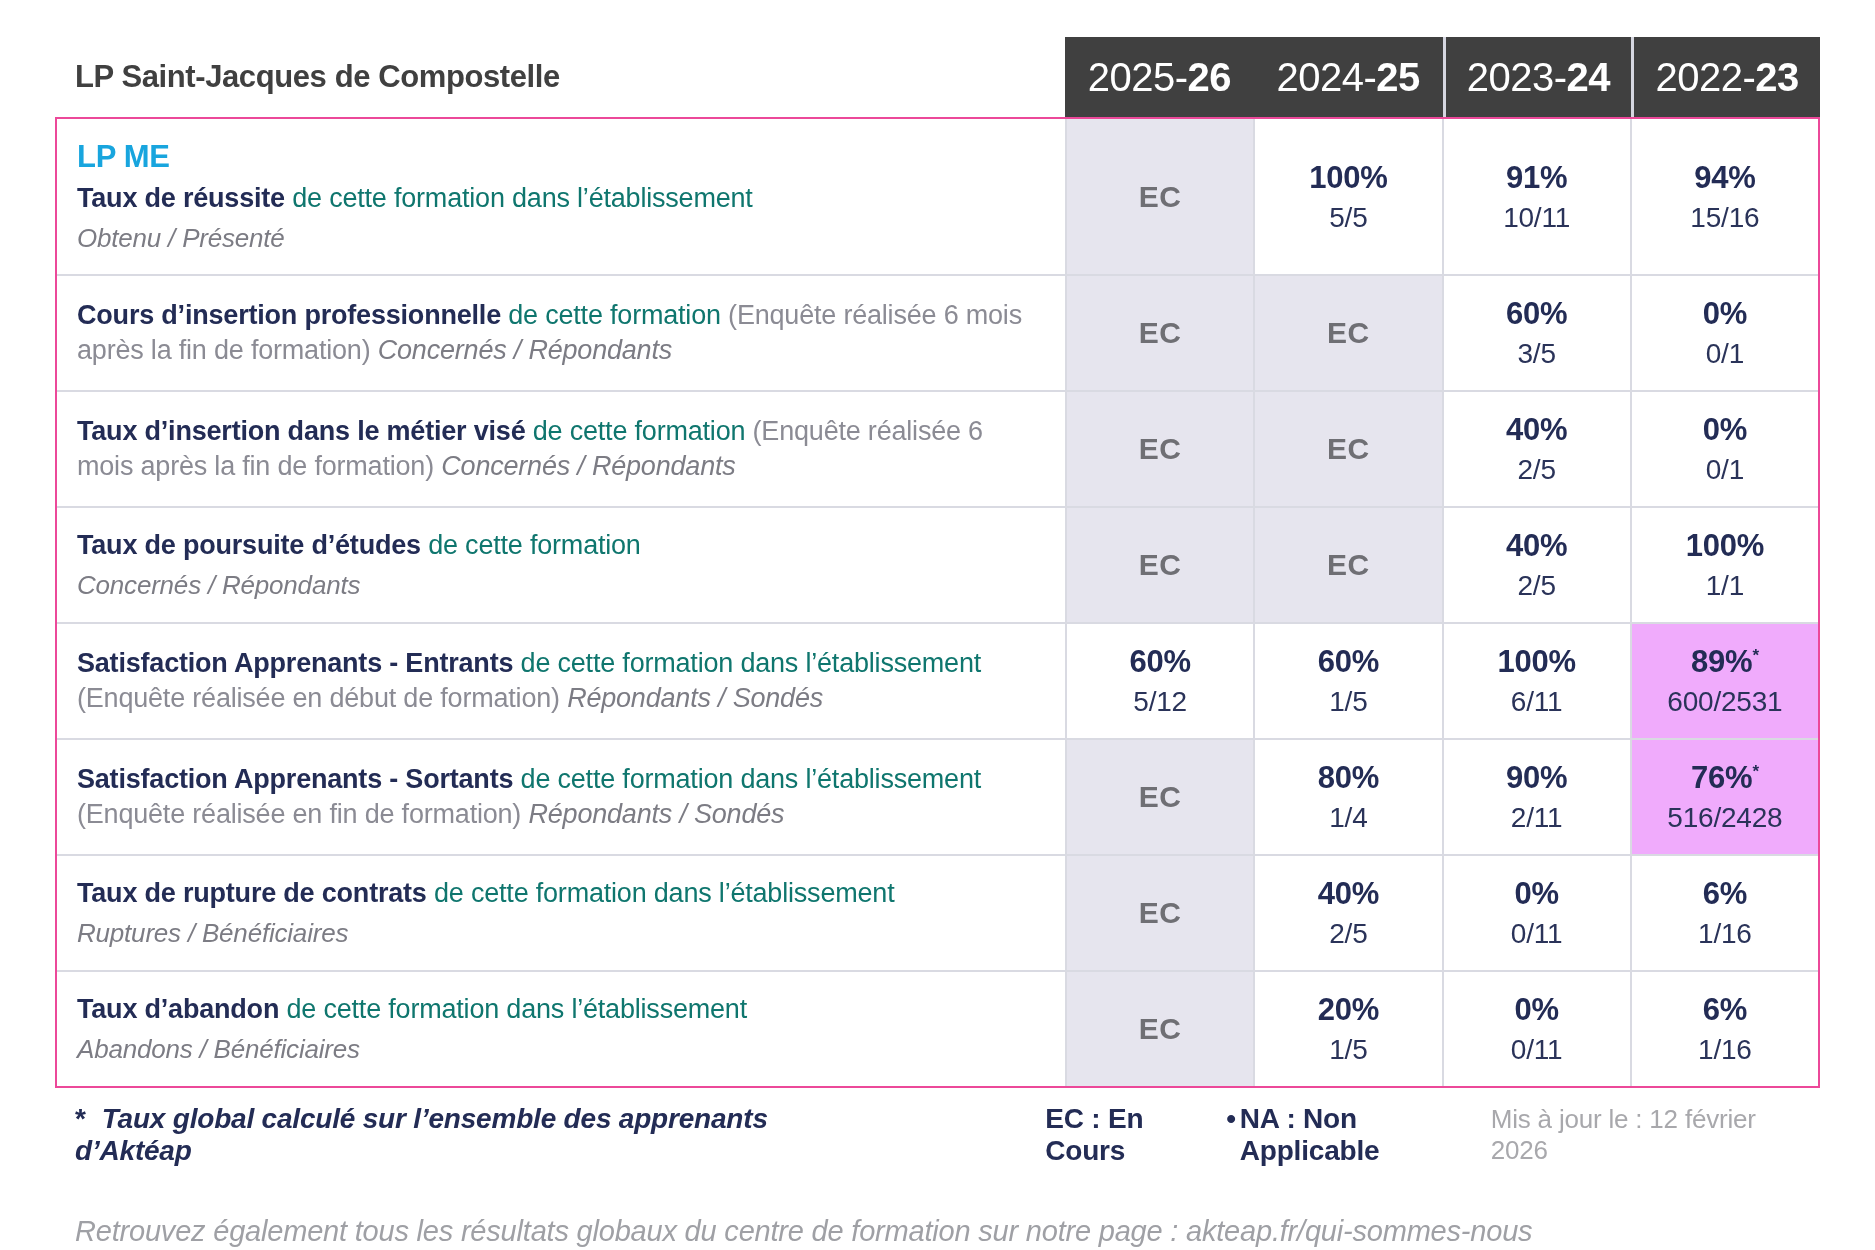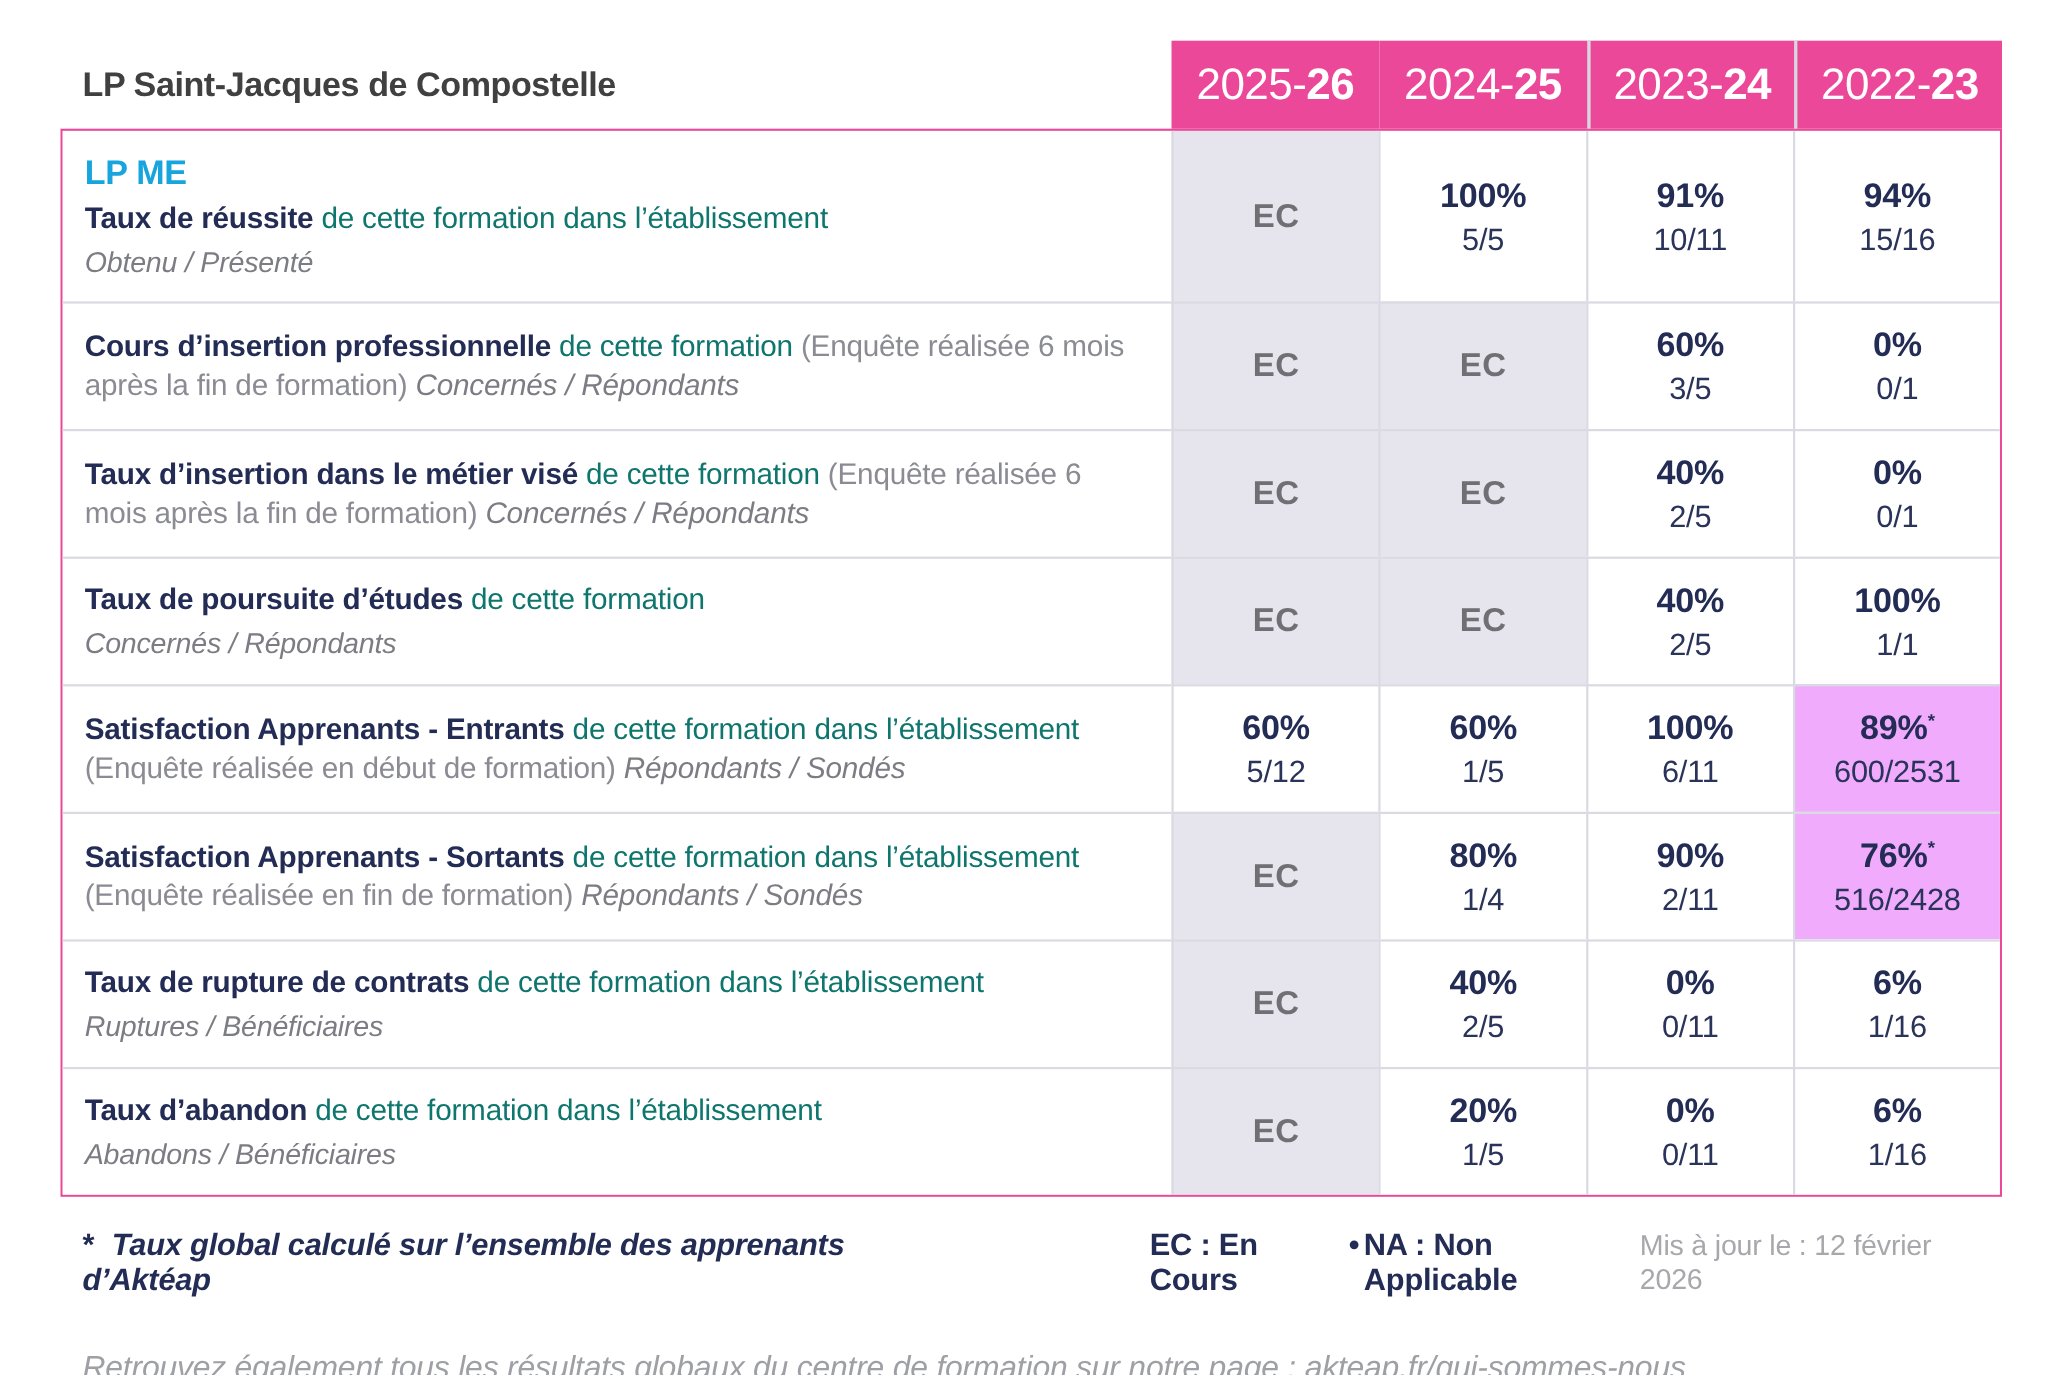--- a/index.html
+++ b/index.html
@@ -18,21 +18,21 @@
     display:grid;
     grid-template-columns:1010px repeat(4, 1fr);
     height:80px;
   }
   .title-cell { display:flex; align-items:center; }
   .page-title {
     color:#404040; font-size:31px; font-weight:700;
     padding-left:20px; letter-spacing:-0.4px;
   }
   .year-cell {
-    background:#ec4899; color:#ffffff;
+    background:#404040; color:#ffffff;
     display:flex; align-items:center; justify-content:center;
     font-size:40px; letter-spacing:-0.5px;
   }
   .year-cell.sep { border-left:3px solid #d6d7e1; }
   .yr-prefix { font-weight:300; }
   .yr-bold { font-weight:700; }
 
   
   .table { border:2px solid #ec4899; }
   .row {
@@ -71,21 +71,21 @@
   .value-cell.ec-bg { background:#e6e5ee; }
   .value-cell.hl { background:#f0abfc; }
   .ec { font-weight:700; font-size:30px; color:#6f6f74; letter-spacing:0.5px; }
   .pct { font-weight:700; font-size:31px; color:#232c55; }
   .pct sup { font-size:17px; vertical-align:super; }
   .frac { font-size:28px; color:#2a3359; }
 
   
   .footnote {
     display:flex; align-items:baseline;
-    margin-top:28px; padding:0 15px 0 20px;
+    margin-top:15px; padding:0 15px 0 20px;
   }
   .note { font-size:28px; color:#232c55; font-weight:700; font-style:italic; }
   .note .star { font-style:normal; margin-right:16px; }
   .legend {
     display:flex; gap:4px; align-items:baseline;
     font-size:28px; font-weight:700; color:#232c55;
     margin-left:190px;
   }
   .updated {
     margin-left:auto; font-size:26px; color:#a8a8ac; font-weight:400;

